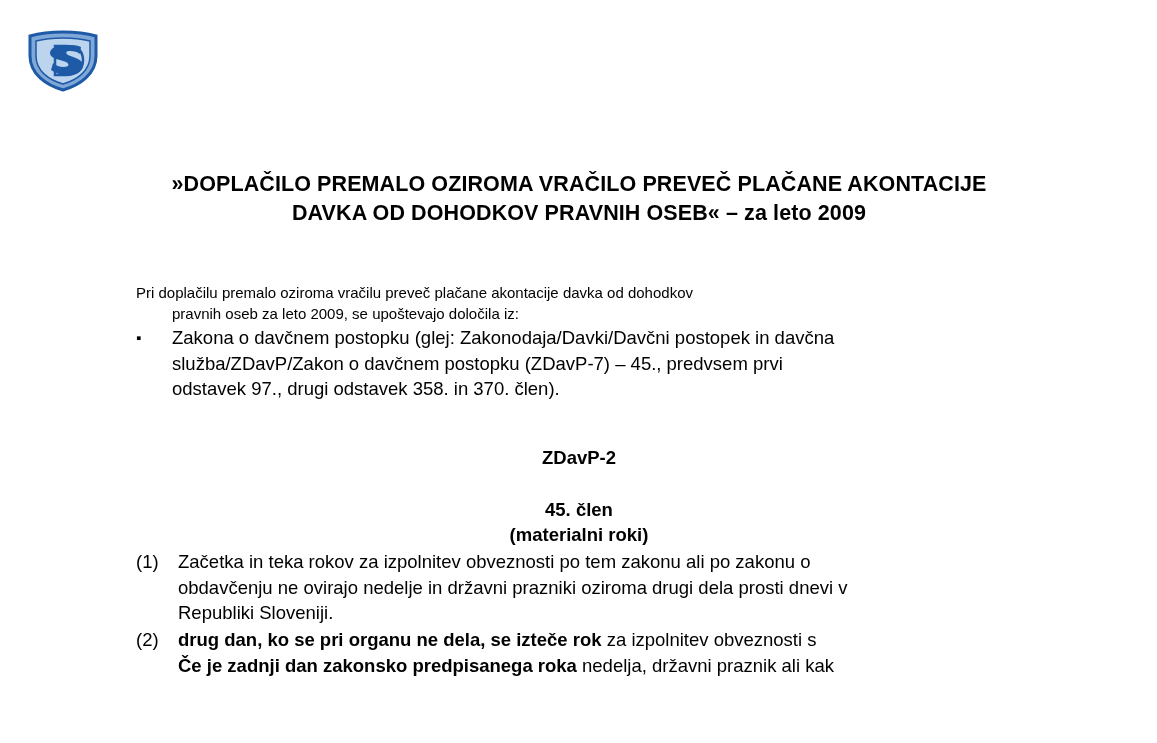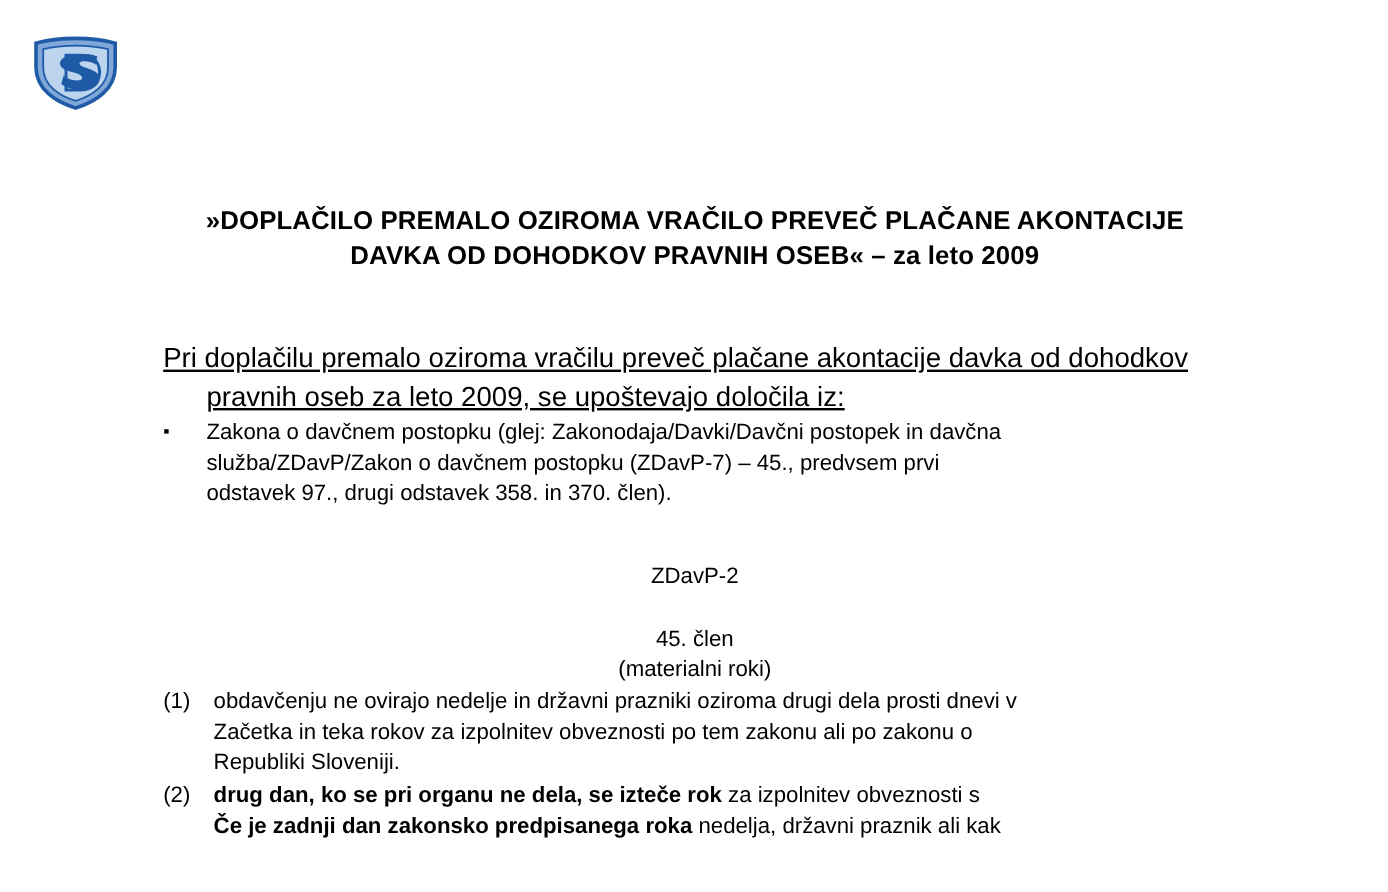--- a/index.html
+++ b/index.html
@@ -38,26 +38,25 @@
   }
   .doc-title {
     font-size: 21.5px;
     font-weight: bold;
     line-height: 1.33;
     text-align: center;
     letter-spacing: 0.1px;
     margin: 0 0 0 0;
   }
   .para {
-    font-size: 23px;
+    font-size: 15px;
     line-height: 1.37;
     text-align: justify;
     text-justify: inter-word;
     margin: 0;
-    text-decoration: underline;
   }
   .intro {
     margin-top: 56px;
     padding-left: 0;
     text-indent: 0;
   }
   .intro .cont {
     display: block;
     padding-left: 36px;
   }
@@ -76,21 +75,21 @@
   .bullet-body {
     flex: 1 1 auto;
     font-size: 18.5px;
     line-height: 1.37;
     text-align: justify;
     text-justify: inter-word;
   }
   .bullet-body > span { display: block; }
   .law-heading {
     text-align: center;
-    font-weight: normal;
+    font-weight: bold;
     font-size: 18.5px;
     line-height: 1.37;
   }
   .spacer-lg { height: 44px; }
   .spacer-md { height: 26px; }
   .numbered {
     display: flex;
     font-size: 18.5px;
     line-height: 1.37;
     margin-top: 2px;
@@ -149,22 +148,22 @@
     <div class="law-heading">ZDavP-2</div>
 
     <div class="spacer-md"></div>
 
     <div class="law-heading">45. člen</div>
     <div class="law-heading">(materialni roki)</div>
 
     <div class="numbered">
       <div class="num">(1)</div>
       <div class="num-body">
+        <span class="justify-line">Začetka in teka rokov za izpolnitev obveznosti po tem zakonu ali po zakonu o</span>
         <span class="justify-line">obdavčenju ne ovirajo nedelje in državni prazniki oziroma drugi dela prosti dnevi v</span>
-        <span class="justify-line">Začetka in teka rokov za izpolnitev obveznosti po tem zakonu ali po zakonu o</span>
         <span class="last-line">Republiki Sloveniji.</span>
       </div>
     </div>
 
     <div class="numbered mix">
       <div class="num">(2)</div>
       <div class="num-body">
         <span class="justify-line"><span class="bold">drug dan, ko se pri organu ne dela, se izteče rok</span><span> za izpolnitev obveznosti s</span></span>
         <span class="justify-line"><span class="bold">Če je zadnji dan zakonsko predpisanega roka</span><span> nedelja, državni praznik ali kak</span></span>
       </div>

